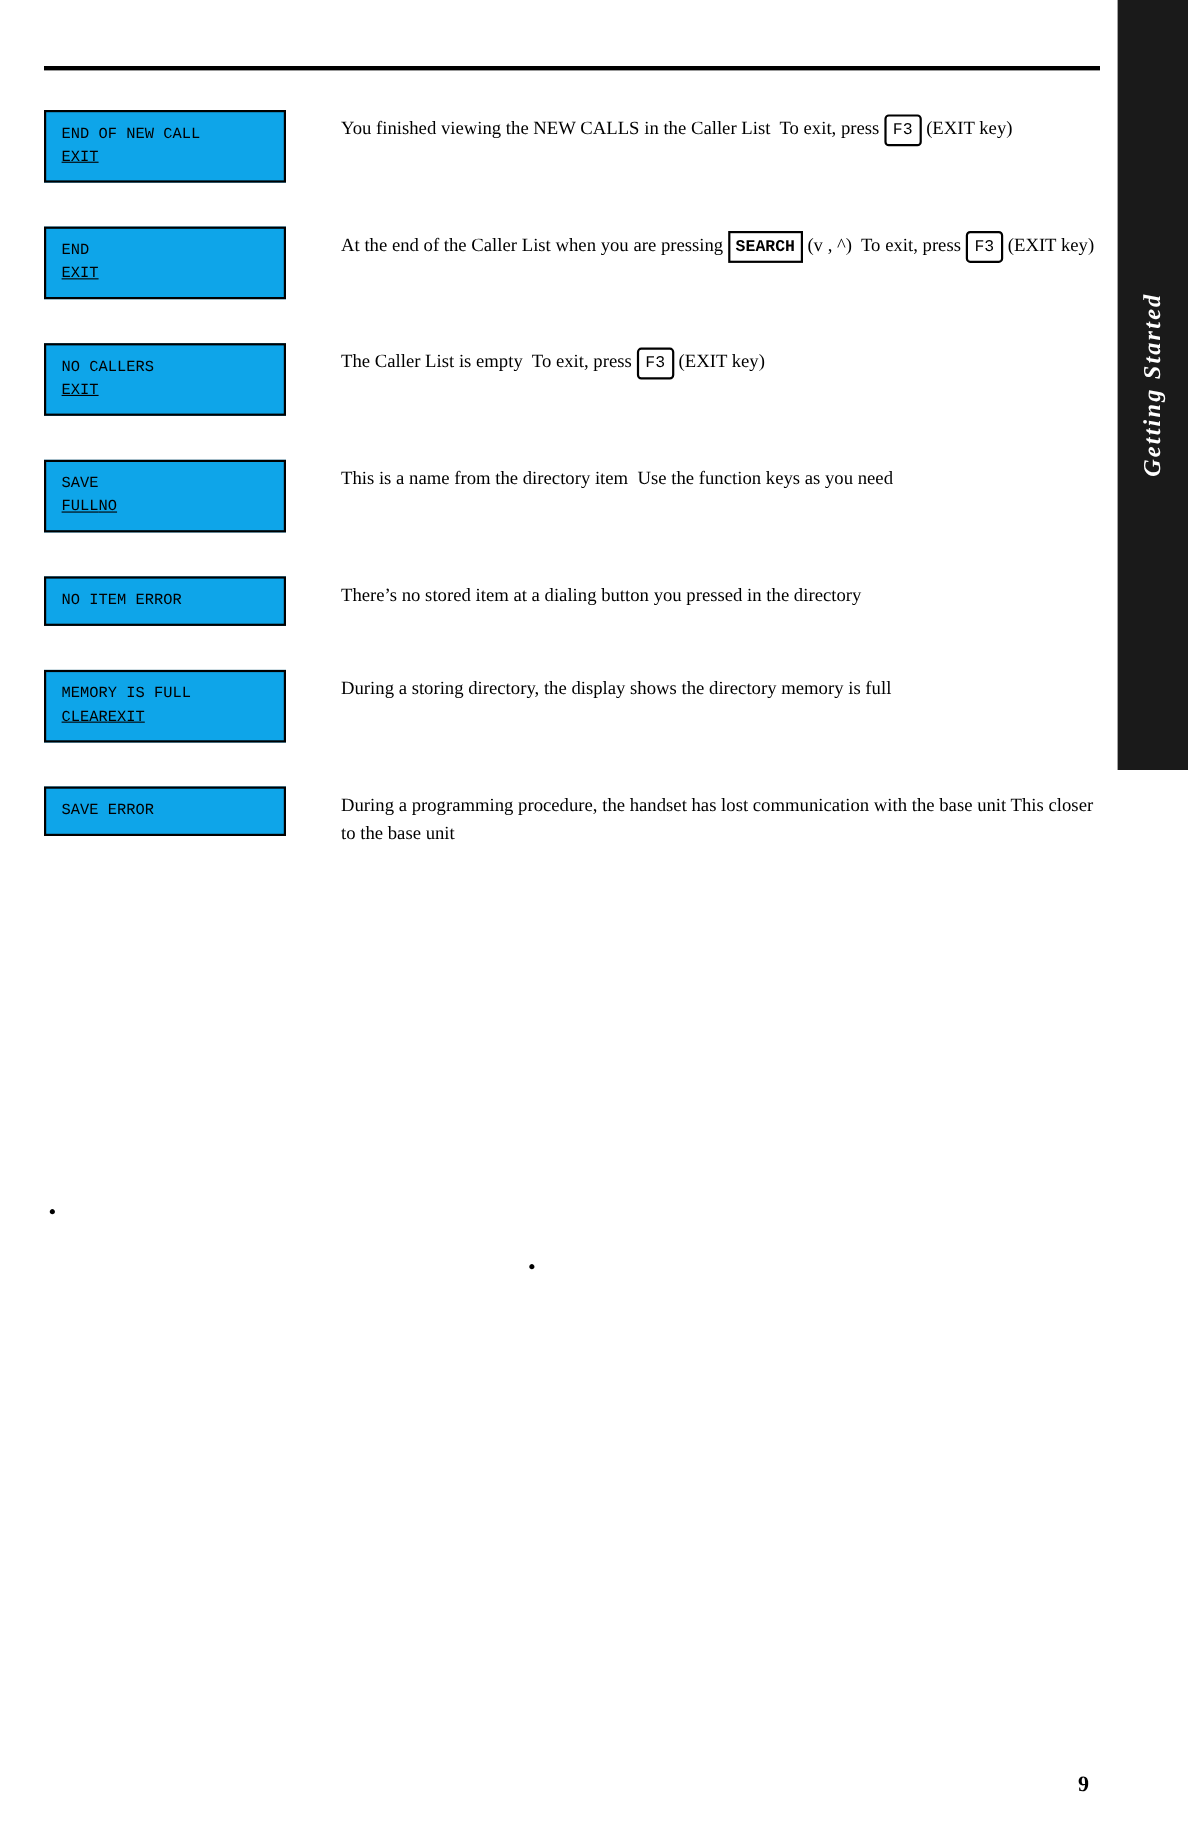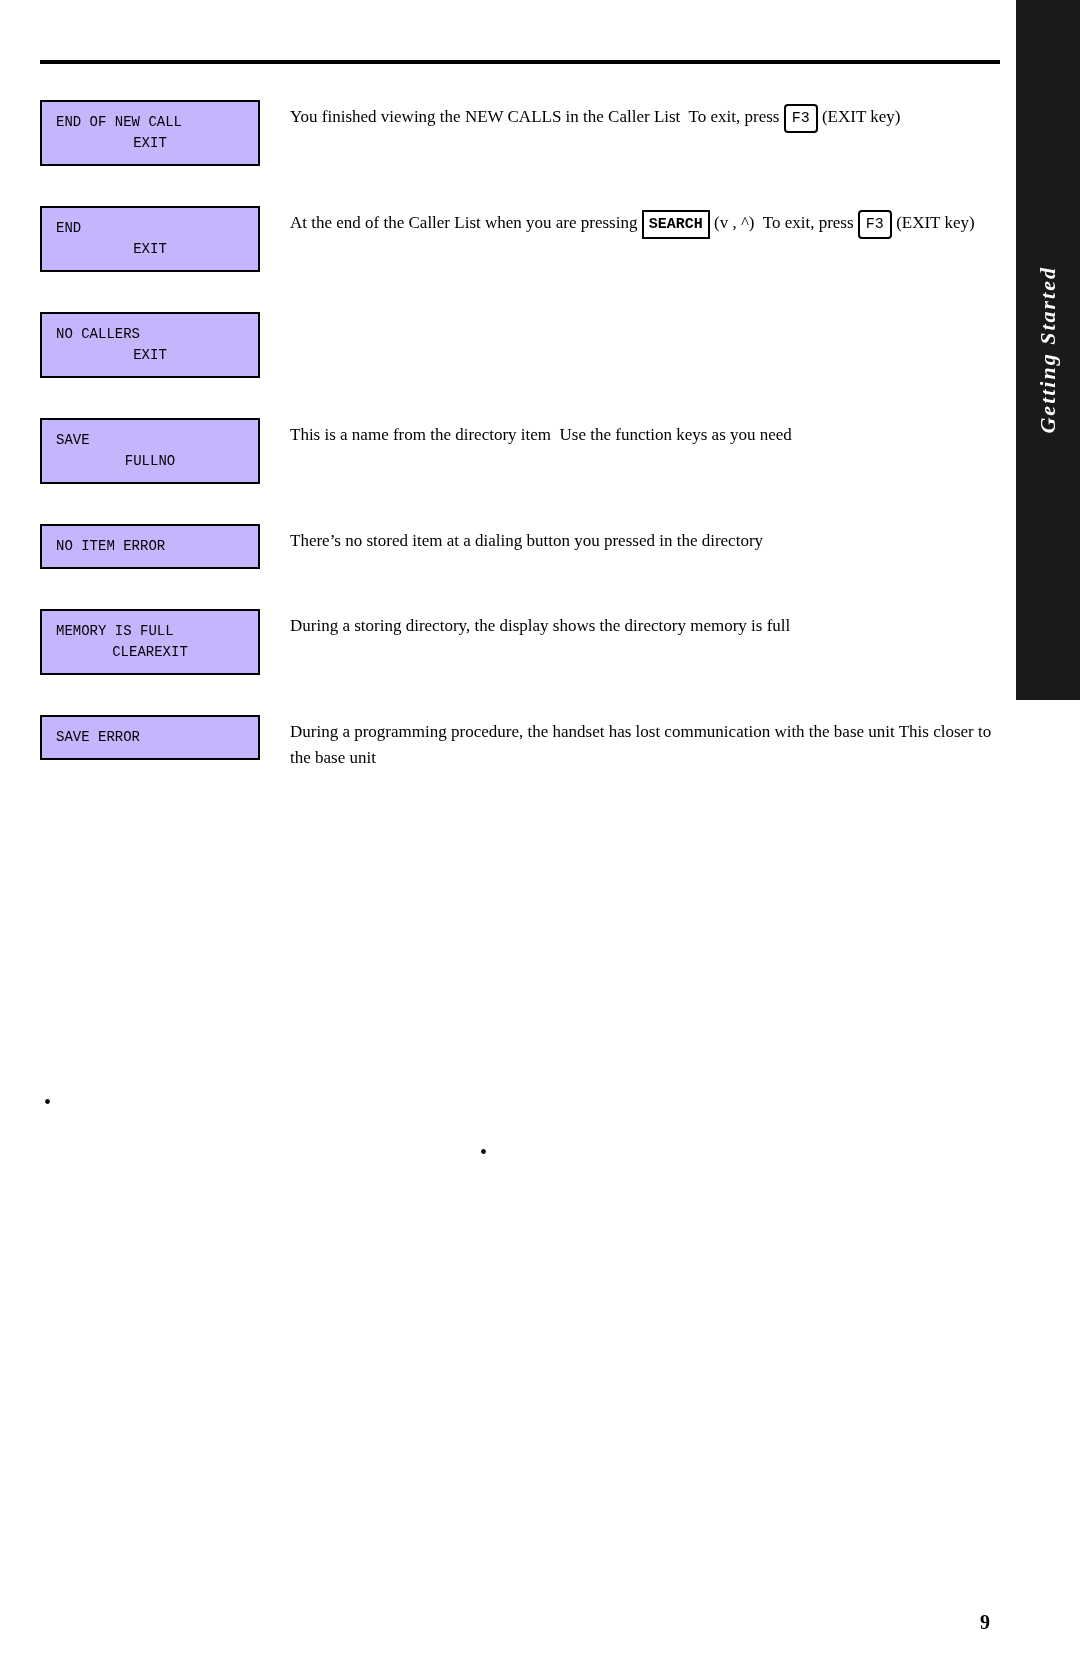--- a/index.html
+++ b/index.html
@@ -65,40 +65,42 @@
     }
 
     .display-box {
       min-width: 220px;
       max-width: 220px;
       border: 2px solid #000;
       padding: 10px 14px;
       font-family: 'Courier New', Courier, monospace;
       font-size: 14px;
       line-height: 1.5;
-      background: #c4b5fd;
+      background: #0ea5e9;
       flex-shrink: 0;
     }
 
     .display-box .line1 {
       display: block;
     }
 
     .display-box .line2 {
       display: flex;
-      justify-content: center;
+      justify-content: flex-start;
+      text-decoration: underline;
     }
 
     .description {
       font-family: serif;
       font-size: 17px;
       line-height: 1.55;
       color: #000;
       flex: 1;
       padding-top: 4px;
+      margin-left: 20px;
     }
 
     .description .key-box-bold {
       display: inline-block;
       border: 2px solid #000;
       padding: 1px 5px;
       font-family: Liberation Mono, monospace;
       font-size: 15px;
       font-weight: bold;
     }
@@ -173,20 +175,23 @@
   </div>
 
   <div class="row">
     <div class="display-box">
       <span class="line1">NO CALLERS</span>
       <div class="line2">
         <span></span>
         <span>EXIT</span>
       </div>
     </div>
+    <div class="description">
+      The Caller List is empty&nbsp; To exit, press <span class="key-round">F3</span> (EXIT key)
+    </div>
   </div>
 
   <div class="row">
     <div class="display-box">
       <span class="line1">SAVE</span>
       <div class="line2">
         <span>FULL</span>
         <span>NO</span>
       </div>
     </div>

